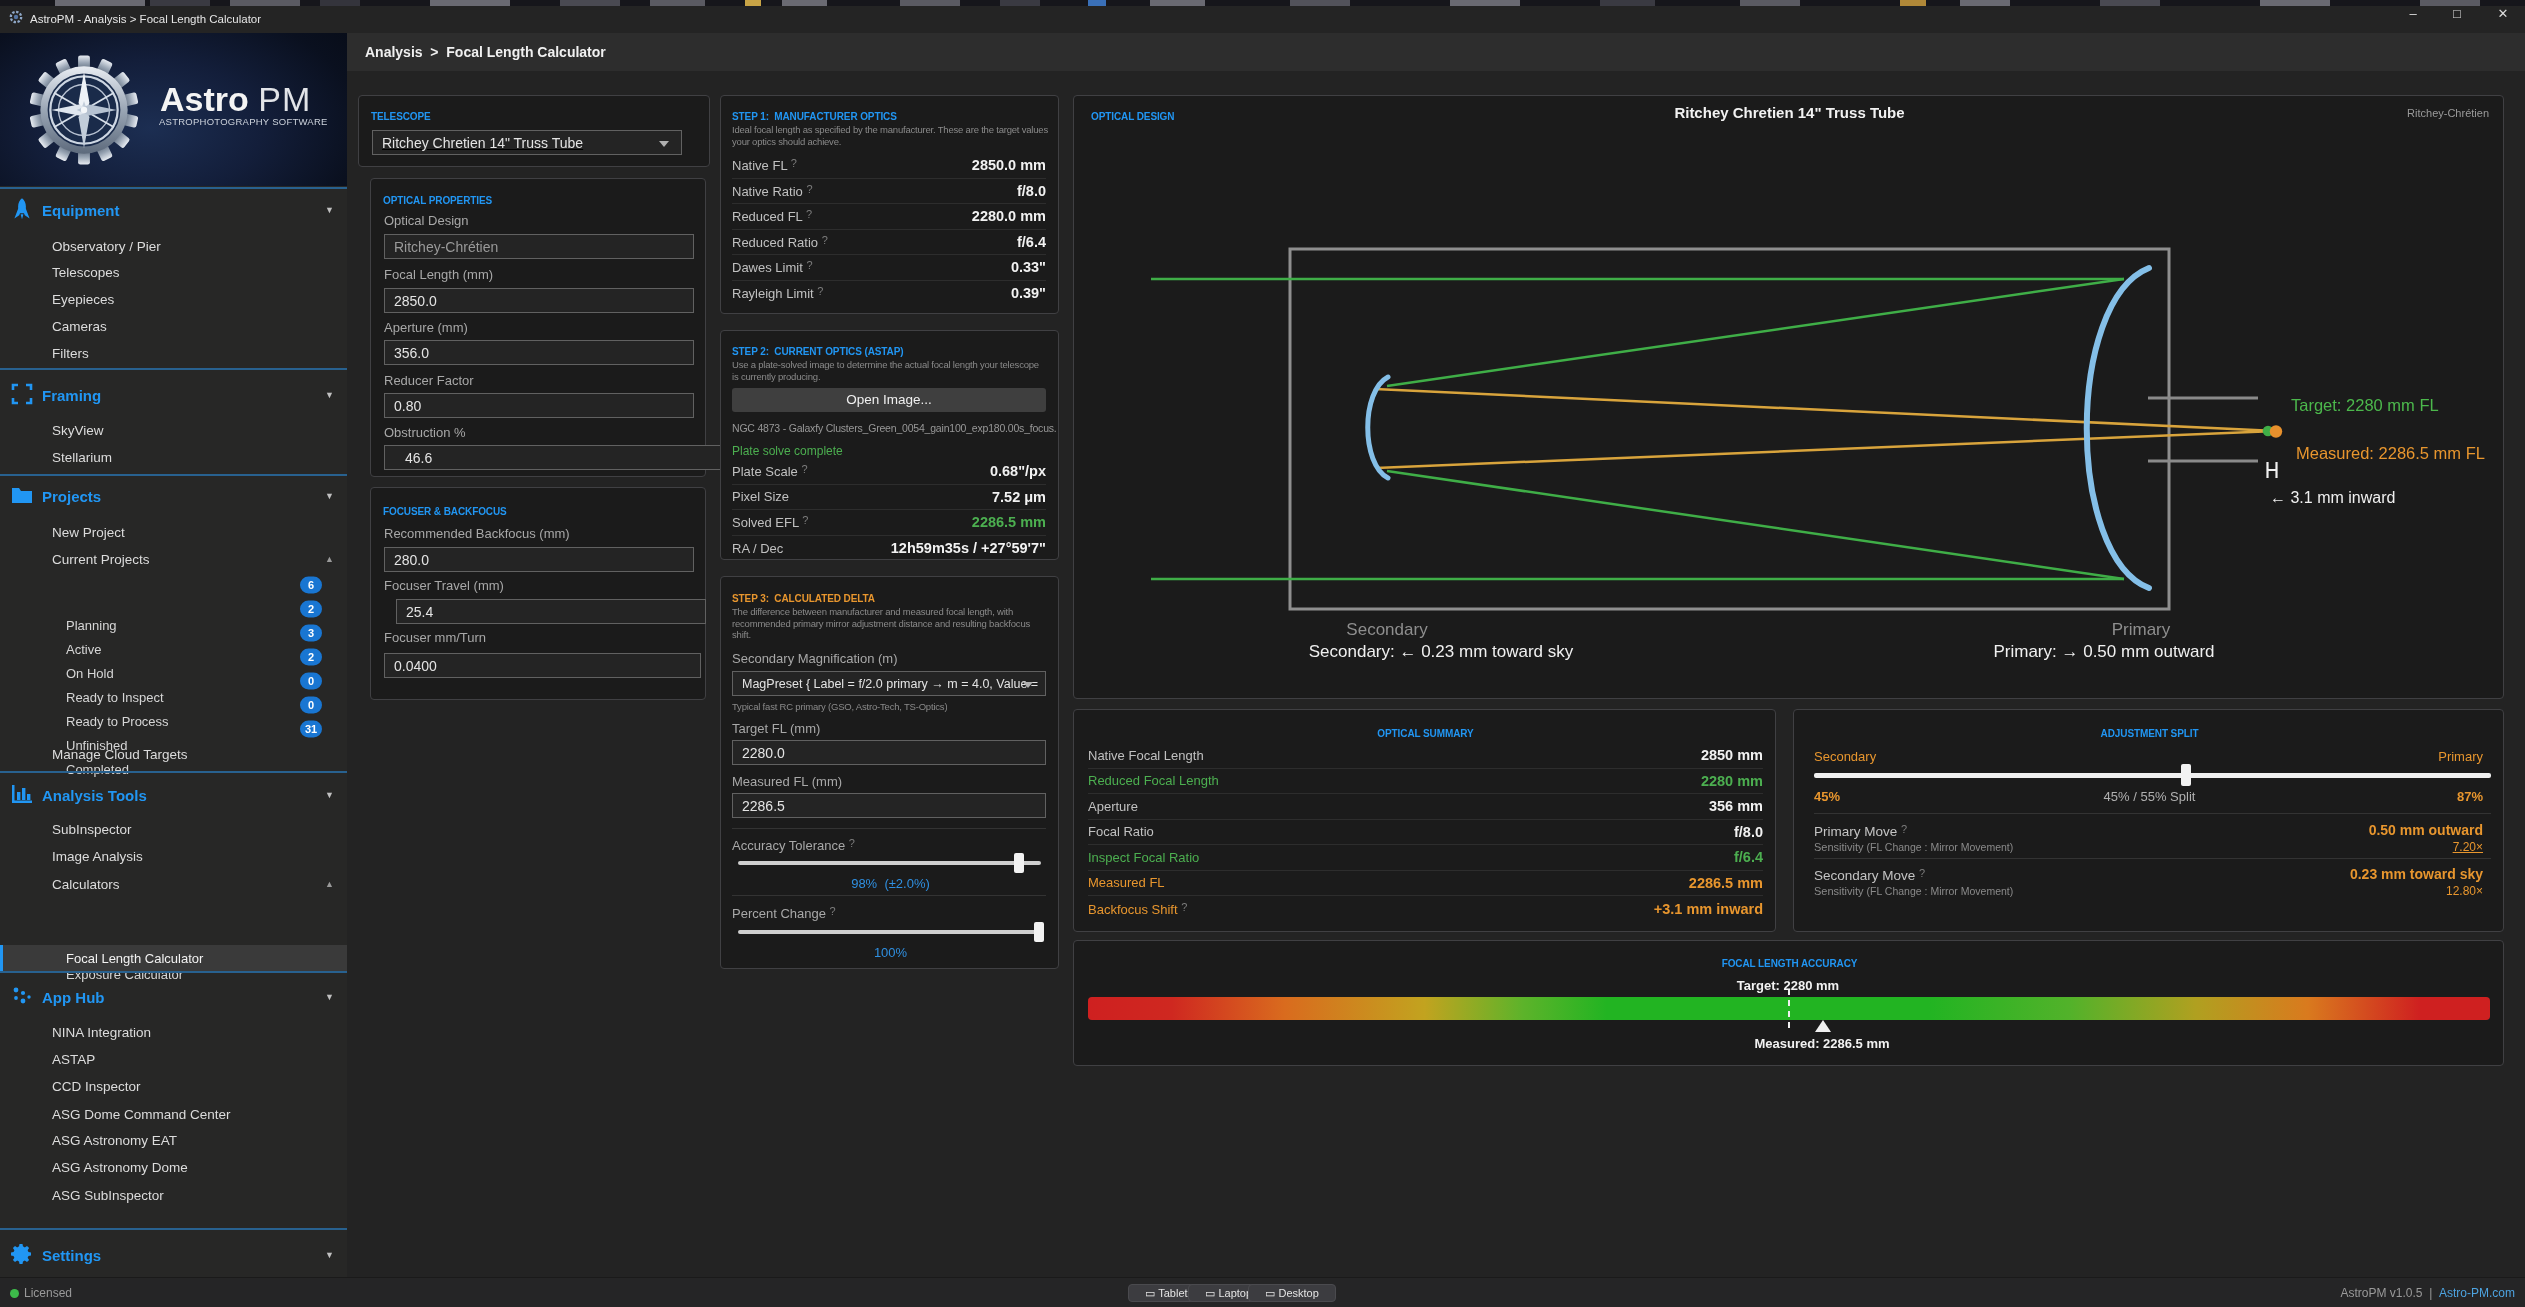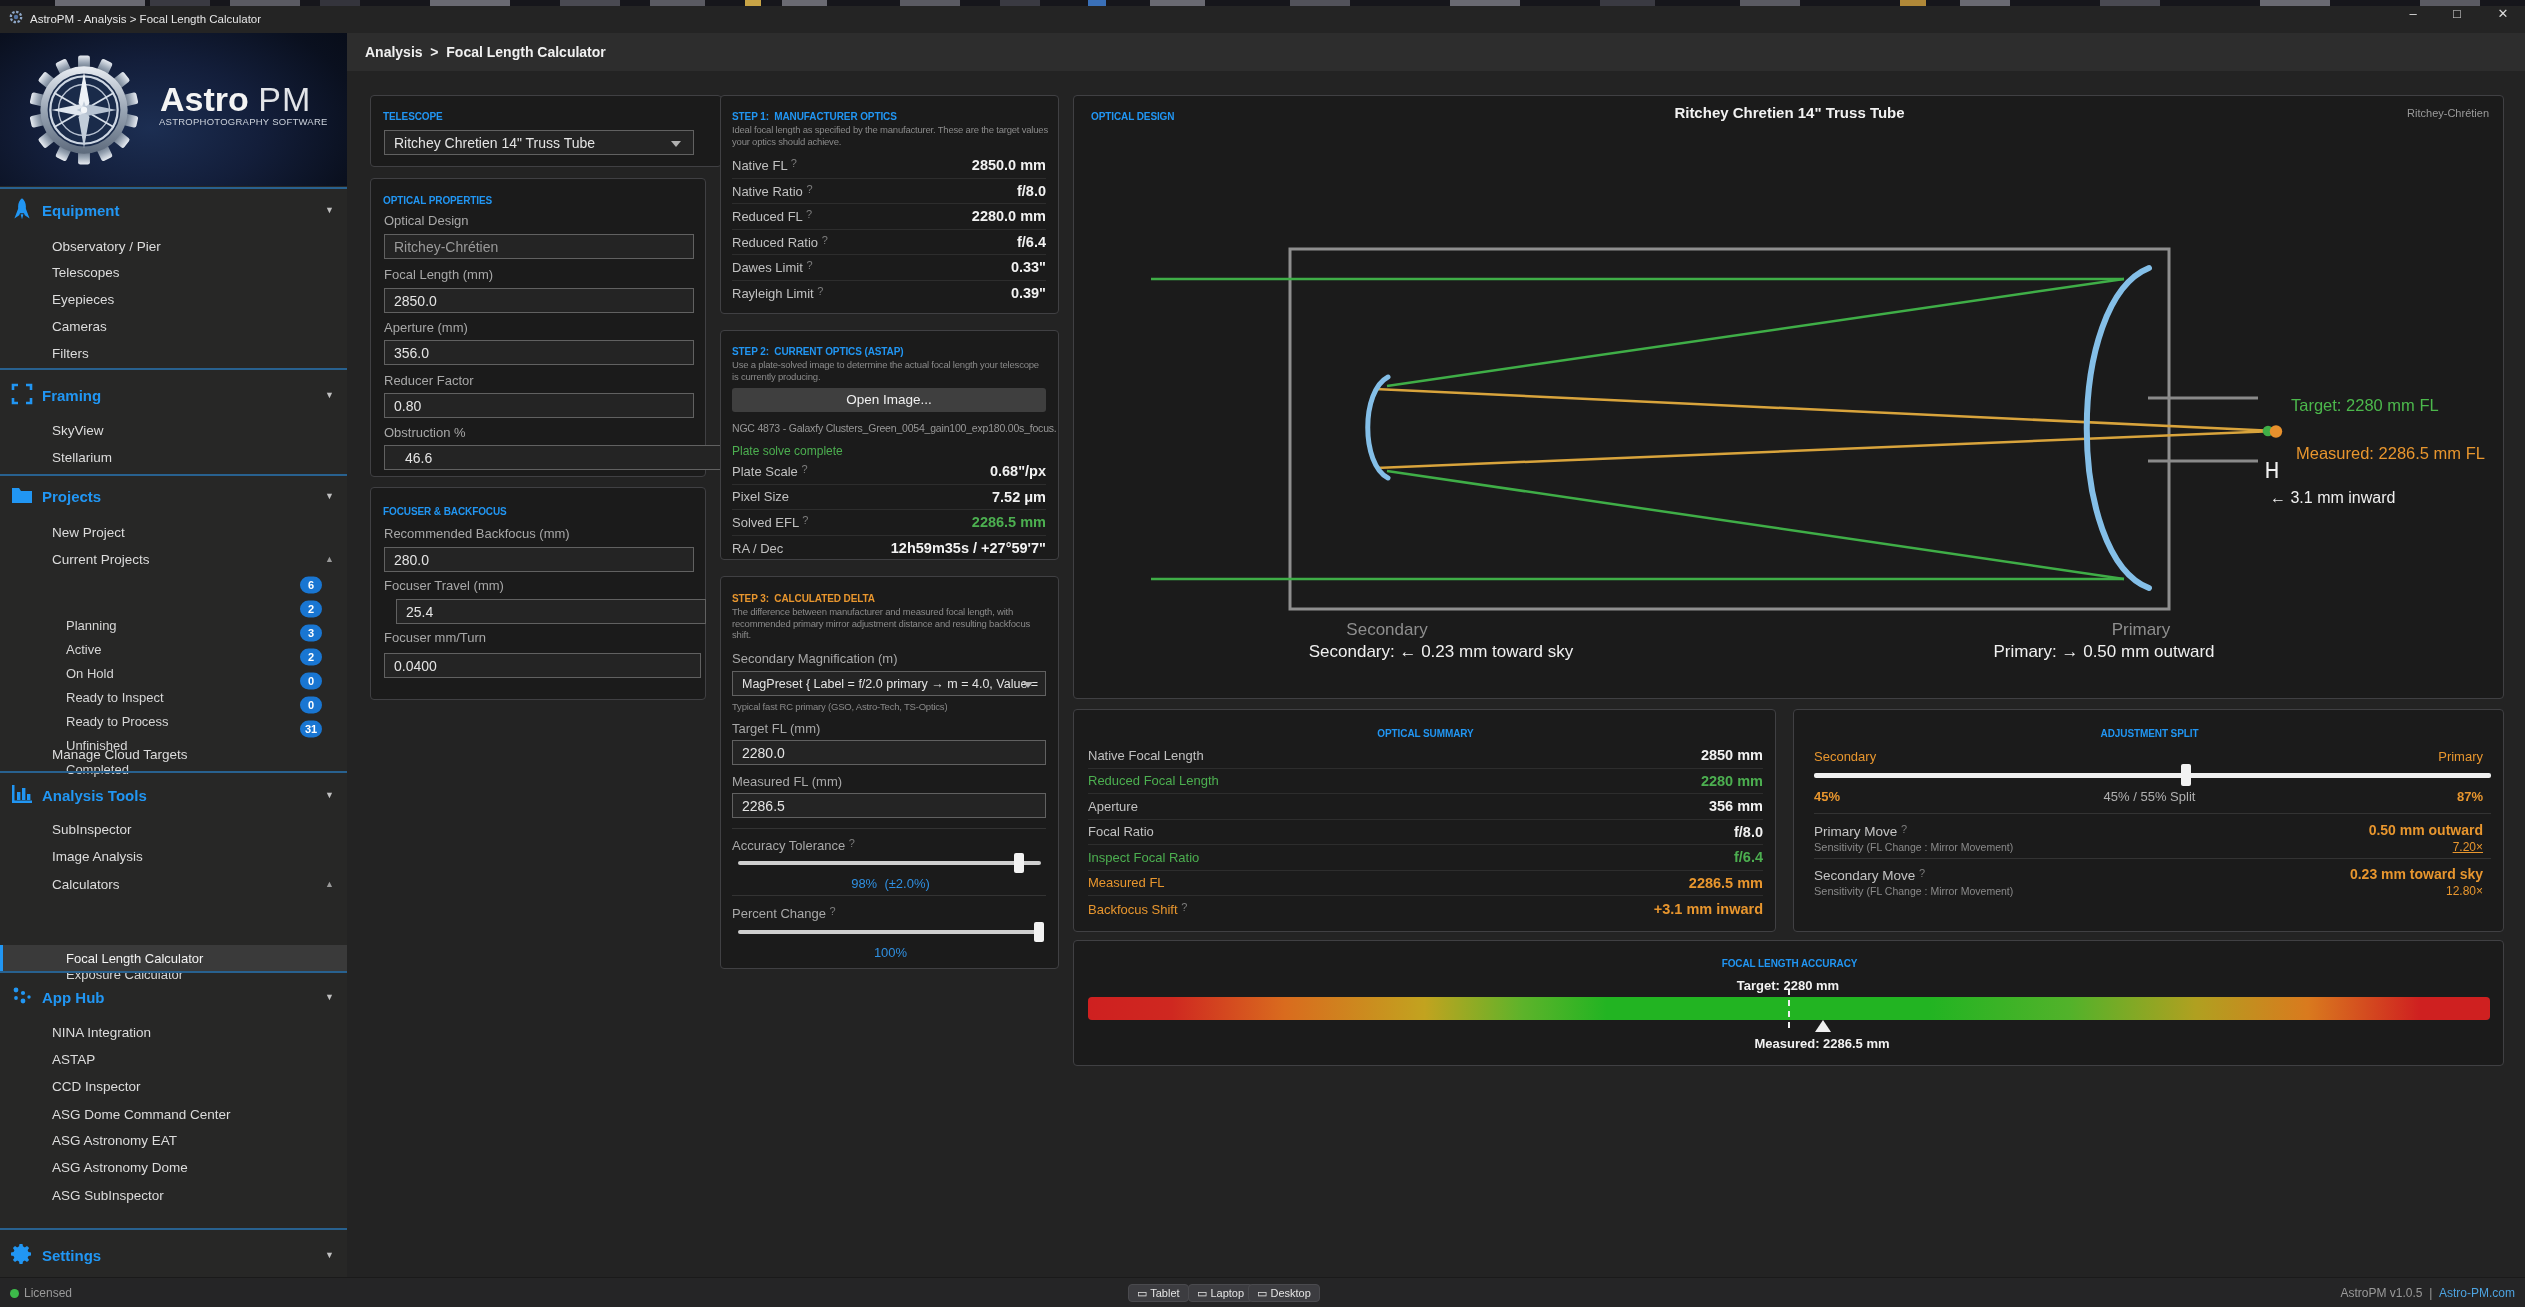--- a/index.html
+++ b/index.html
@@ -33,21 +33,21 @@
 #selrow { left:0; top:912px; width:347px; height:26px; background:#3a3a3a; border-left:3px solid #2196f3; }
 #selrow span { position:absolute; left:63px; top:50%; transform:translateY(-50%); color:#f2f2f2; font-size:13px; }
 
 #crumbbar { left:347px; top:33px; width:2178px; height:38px; background:#2d2d2d; }
 #crumbbar span { position:absolute; left:18px; top:50%; transform:translateY(-50%); color:#f0f0f0; font-size:14px; font-weight:bold; }
 
 #statusbar { left:0; top:1277px; width:2525px; height:30px; background:#252526; border-top:1px solid #1a1a1a; }
 #lic { position:absolute; left:24px; top:50%; transform:translateY(-50%); color:#9a9a9a; font-size:12px; }
 #licdot { position:absolute; left:10px; top:11px; width:9px; height:9px; border-radius:50%; background:#3dbb4a; }
 .devbtn { position:absolute; top:6px; height:18px; background:#3c3c40; border:1px solid #4a4a4e; border-radius:4px;
-  color:#e4e4e4; font-size:11px; line-height:16px; padding:0 8px; }
+  color:#e4e4e4; font-size:11px; line-height:16px; padding:0 16px; }
 #verinfo { position:absolute; right:10px; top:50%; transform:translateY(-50%); color:#9a9a9a; font-size:12px; }
 #verinfo a { color:#4da3e0; text-decoration:none; }
 
 .panel { position:absolute; background:#1b1b1b; border:1px solid #404043; border-radius:4px; }
 .ptitle { color:#2196f3; font-size:10px; font-weight:bold; letter-spacing:-0.1px; }
 .ptitle.orange { color:#e8891c; }
 .desc { color:#8a8a8a; font-size:9.5px; letter-spacing:-0.2px; line-height:11.5px; white-space:nowrap; overflow:hidden; }
 .flabel { color:#a8a8a8; font-size:13px; }
 .input { background:#242424; border:1px solid #616161; color:#e4e4e4; font-size:14px;
   display:flex; align-items:center; padding-left:9px; height:25px; }
@@ -208,21 +208,21 @@
         <span class="tx">Settings</span>
         <span class="caret">▼</span>
       </div>
     </div>
 </div>
 
 <div id="crumbbar" class="abs">
     <span>Analysis &nbsp;&gt;&nbsp; Focal Length Calculator</span>
   </div>
 
-<div class="panel" style="left:370px;top:95px;width:352px;height:72px;">
+<div class="panel" style="left:358px;top:95px;width:352px;height:72px;text-decoration:underline;">
   <div class="abs" style="left:12px;top:10px"><span class="ptitle">TELESCOPE</span></div>
   <div class="input sel abs" style="left:13px;top:34px;width:310px;">Ritchey Chretien 14" Truss Tube</div>
 </div>
 
 <div class="panel" style="left:370px;top:178px;width:336px;height:299px;">
   <div class="abs" style="left:12px;top:11px"><span class="ptitle">OPTICAL PROPERTIES</span></div>
   <div class="flabel abs" style="left:13px;top:34px">Optical Design</div>
   <div class="input dim abs" style="left:13px;top:55px;width:310px;">Ritchey-Chrétien</div>
   <div class="flabel abs" style="left:13px;top:88px">Focal Length (mm)</div>
   <div class="input abs" style="left:13px;top:109px;width:310px;">2850.0</div>

